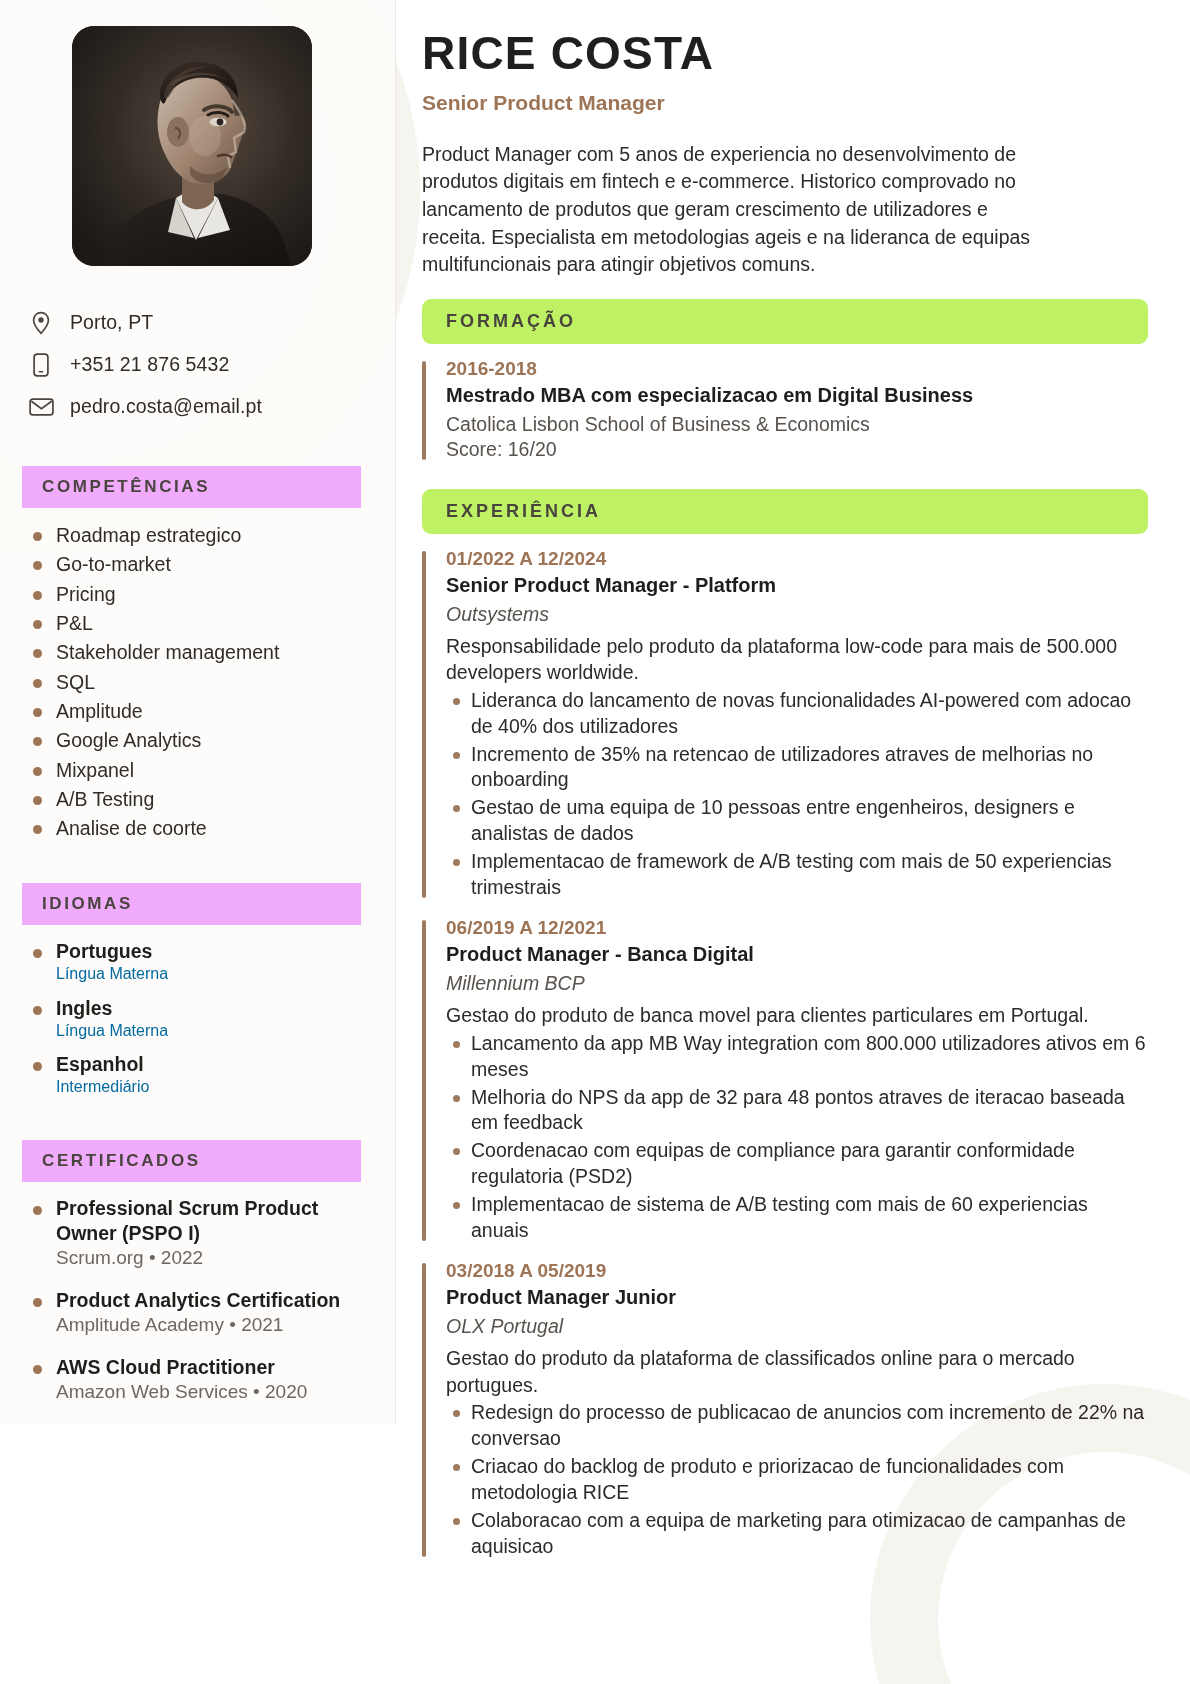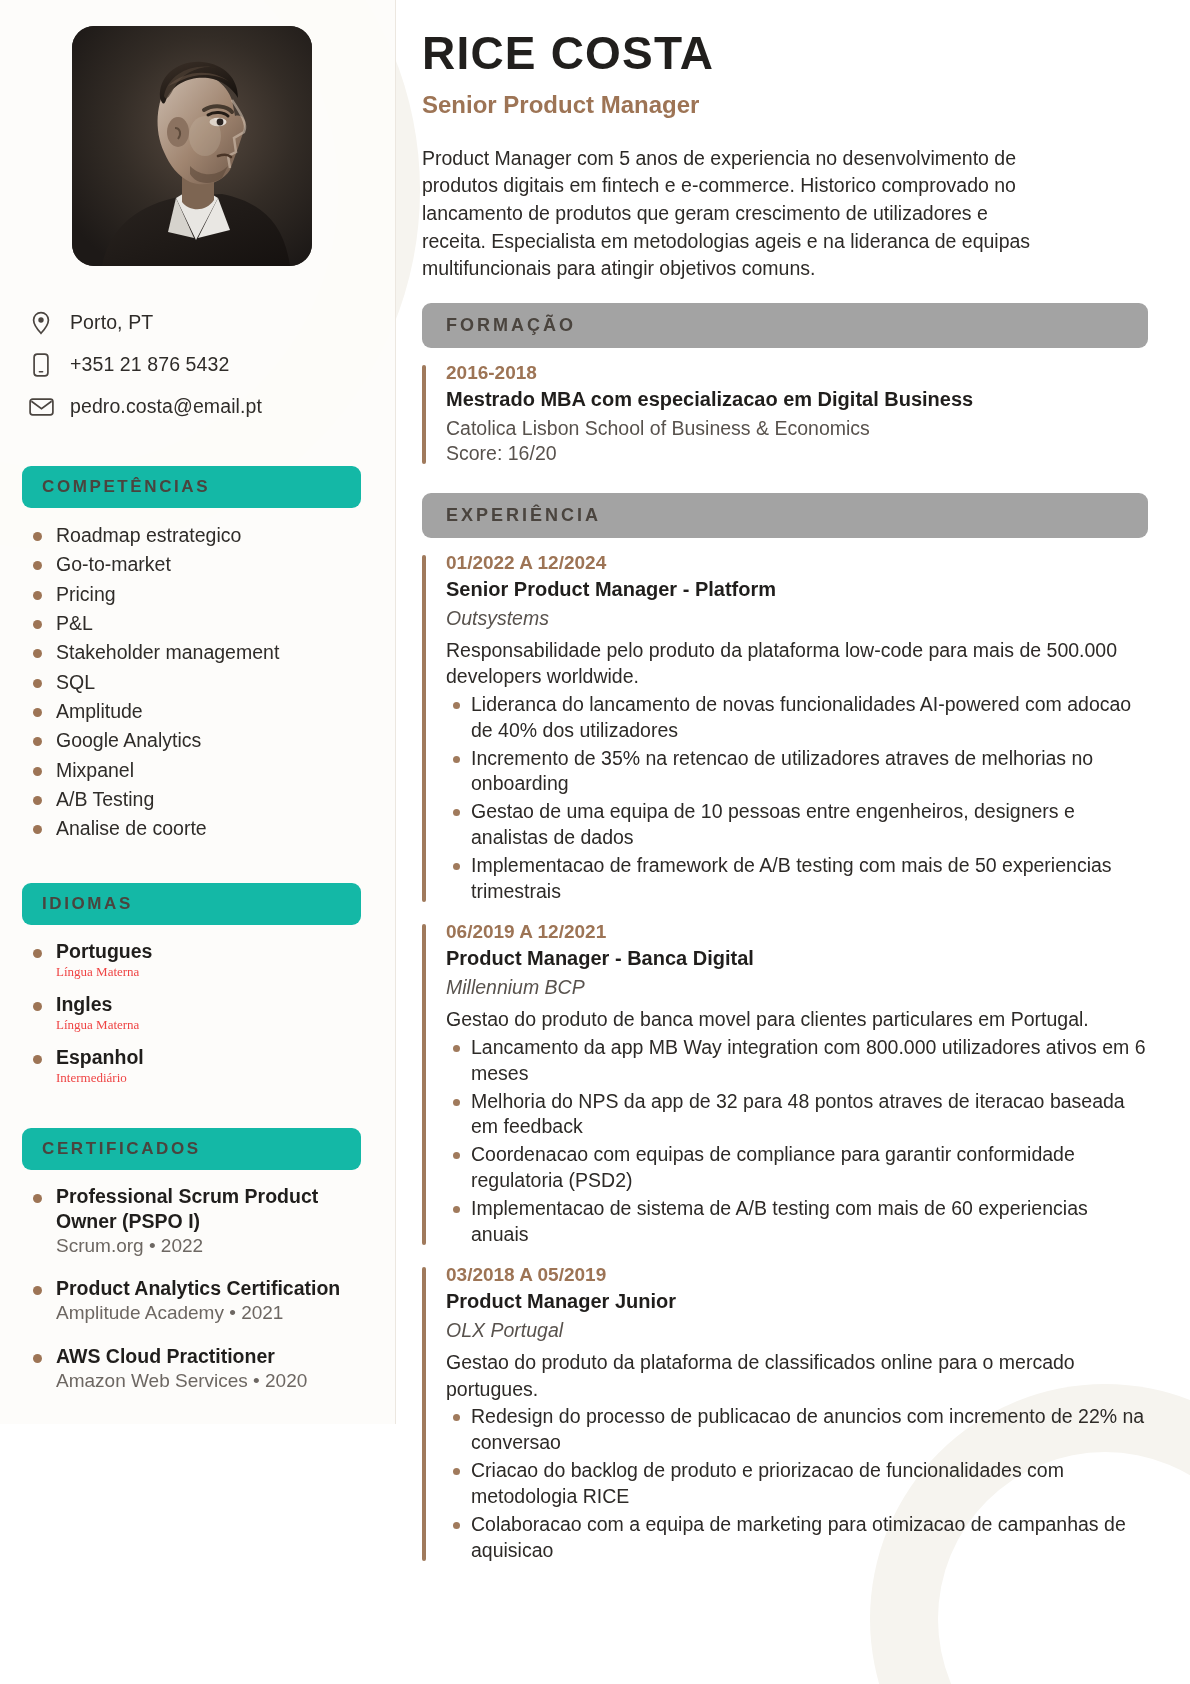--- a/index.html
+++ b/index.html
@@ -103,22 +103,22 @@
   .contact-icon svg { display: block; }
   .contact-text {
     font-size: 19.5px;
     color: #2f2c29;
     letter-spacing: 0.1px;
     line-height: 1.2;
   }
 
   
   .side-header {
-    background: #14b8a6;
-    border-radius: 9px;
+    background: #f0abfc;
+    border-radius: 0;
     padding: 11px 20px;
     font-size: 17px;
     font-weight: bold;
     letter-spacing: 2.6px;
     color: #4a443e;
     margin-bottom: 14px;
   }
 
   
   .bullet-list { list-style: none; margin-left: 8px; }
@@ -144,24 +144,23 @@
   .lang-block { margin-bottom: 42px; }
 
   .lang-li { margin-bottom: 11px; }
   .lang-name {
     font-size: 19.5px;
     font-weight: bold;
     color: #201e1c;
     line-height: 1.28;
   }
   .lang-level {
-    font-size: 13px;
-    color: #ef4444;
+    font-size: 16px;
+    color: #0369a1;
     line-height: 1.28;
-    font-family: Liberation Serif, serif;
   }
 
   .cert-li { margin-bottom: 18px; }
   .cert-name {
     font-size: 19.5px;
     font-weight: bold;
     color: #201e1c;
     line-height: 1.28;
   }
   .cert-meta {
@@ -180,35 +179,35 @@
 
   .name {
     font-size: 46px;
     font-weight: bold;
     letter-spacing: 1.2px;
     color: #211f1d;
     line-height: 1.1;
     margin-bottom: 12px;
   }
   .role {
-    font-size: 24px;
+    font-size: 21px;
     font-weight: bold;
     color: #9d7455;
     margin-bottom: 26px;
   }
   .summary {
     font-size: 19.5px;
     line-height: 1.42;
     color: #2d2a27;
     margin-bottom: 20px;
     max-width: 632px;
   }
 
   .main-header {
-    background: #a3a3a3;
+    background: #bef264;
     border-radius: 9px;
     padding: 12px 24px;
     font-size: 18px;
     font-weight: bold;
     letter-spacing: 3px;
     color: #4a443e;
     margin-bottom: 14px;
   }
 
   .entry {

